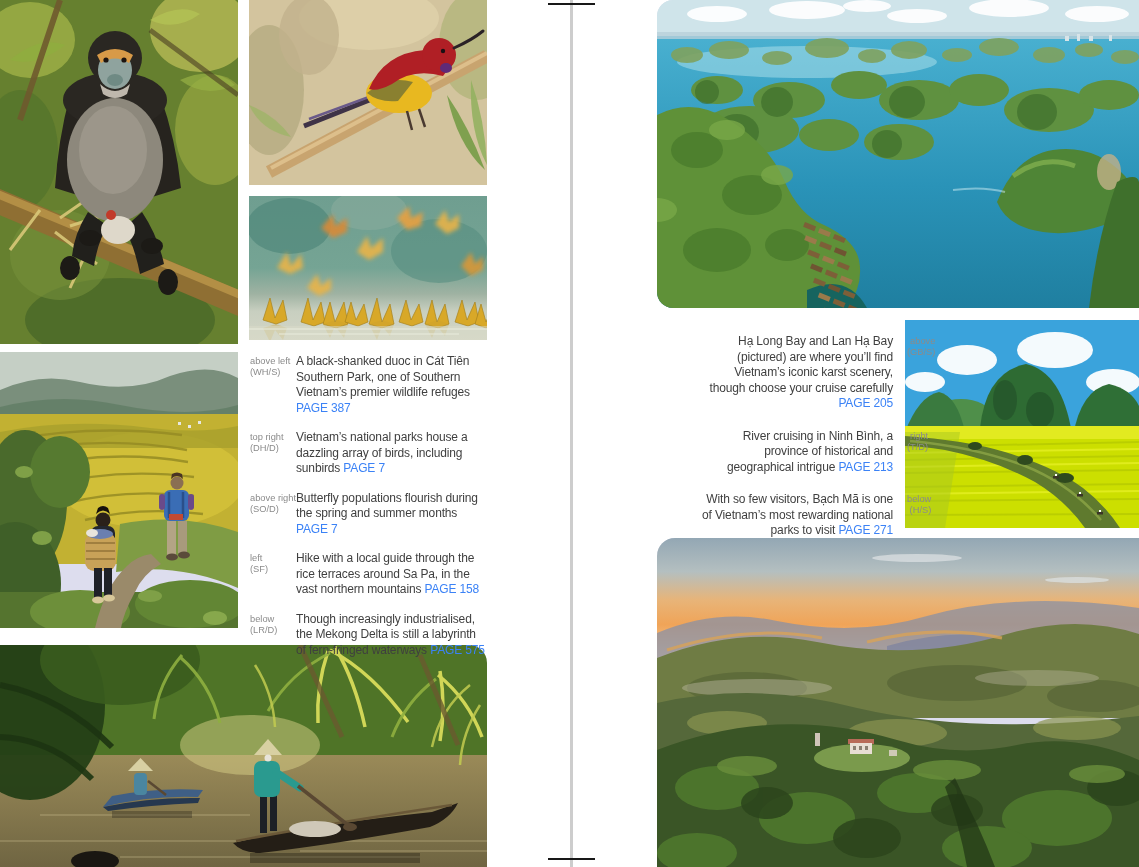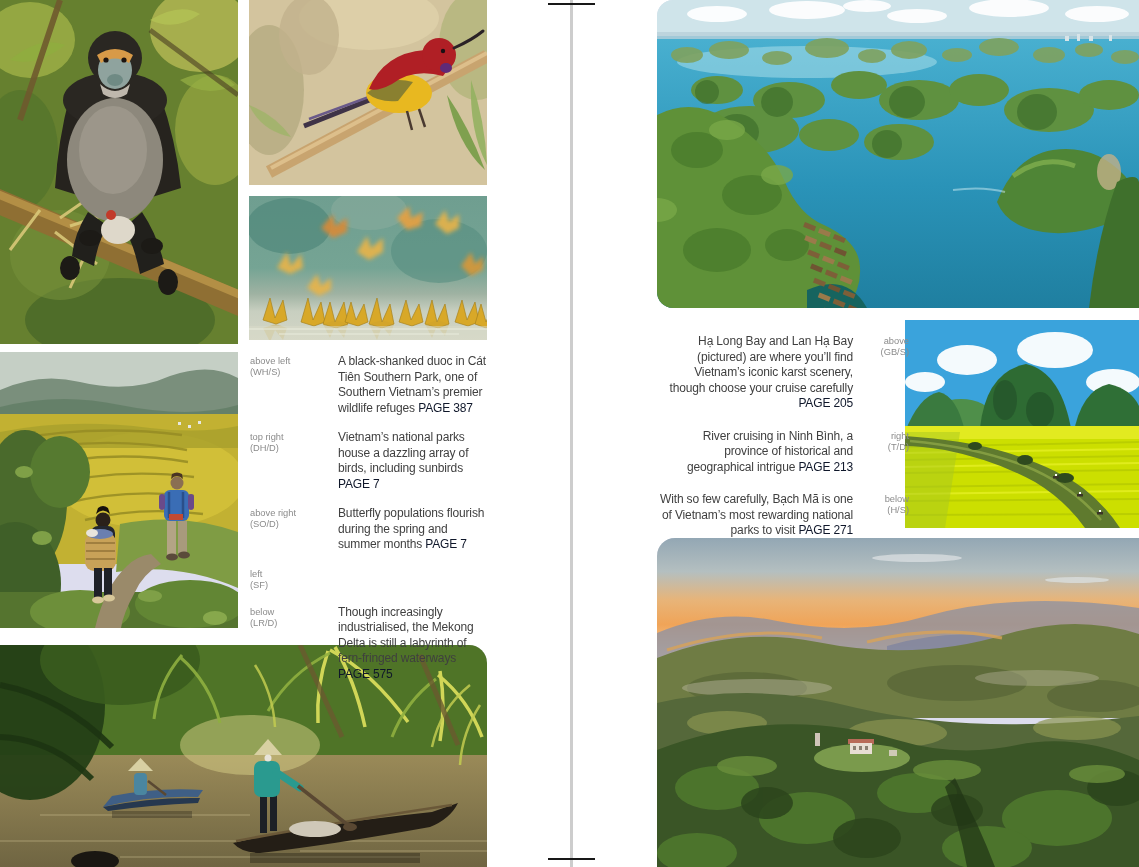--- a/index.html
+++ b/index.html
@@ -16,28 +16,28 @@
   #photo-halong{left:657px;top:0;width:482px;height:308px;border-top-left-radius:16px;border-bottom-left-radius:16px;}
   #photo-ninhbinh{left:905px;top:320px;width:234px;height:208px;}
   #photo-bachma{left:657px;top:538px;width:482px;height:329px;border-top-left-radius:18px;}
 
   .gutter-line{position:absolute;left:570px;top:0;width:3px;height:867px;background:#cdcdcd;}
   .gutter-tick{position:absolute;left:548px;width:47px;height:2px;background:#181818;}
   .tick-top{top:3px;}
   .tick-bottom{top:858px;}
 
   .captions-left{position:absolute;left:250px;top:354px;width:237px;}
-  .cap-row{display:flex;margin-bottom:14px;gap:42px;}
+  .cap-row{display:flex;margin-bottom:14px;}
   .cap-label{flex:0 0 46px;width:46px;font-size:9.3px;line-height:11px;color:#8b8b8b;padding-top:2px;}
   .cap-label span{display:block;}
   .cap-text{flex:1;font-size:12px;line-height:15.5px;color:#3f3f3f;letter-spacing:-0.15px;}
-  .page-ref{color:#0f172a;white-space:nowrap;}
+  .page-ref{color:#3b82f6;white-space:nowrap;}
 
   .captions-right{position:absolute;left:657px;top:334px;width:252px;}
-  .cap-row-r{display:flex;margin-bottom:17px;}
+  .cap-row-r{display:flex;margin-bottom:17px;margin-left:40px;}
   .cap-text-r{flex:0 0 196px;width:196px;text-align:right;font-size:12px;line-height:15.5px;color:#3f3f3f;letter-spacing:-0.15px;}
   .cap-label-r{margin-left:14px;flex:1;font-size:9.3px;line-height:11px;color:#8b8b8b;padding-top:2px;text-align:right;}
   .cap-label-r span{display:block;}
 </style>
 </head>
 <body>
 
 <div class="canvas">
 
   <div class="photo" id="photo-monkey">
@@ -305,20 +305,24 @@
       <div class="cap-text">
         <span>Butterfly populations flourish during the spring and summer months</span>
         <span class="page-ref">PAGE 7</span>
       </div>
     </div>
     <div class="cap-row">
       <div class="cap-label">
         <span>left</span>
         <span>(SF)</span>
       </div>
+      <div class="cap-text">
+        <span>Hike with a local guide through the rice terraces around Sa Pa, in the vast northern mountains</span>
+        <span class="page-ref">PAGE 158</span>
+      </div>
     </div>
     <div class="cap-row">
       <div class="cap-label">
         <span>below</span>
         <span>(LR/D)</span>
       </div>
       <div class="cap-text">
         <span>Though increasingly industrialised, the Mekong Delta is still a labyrinth of fern-fringed waterways</span>
         <span class="page-ref">PAGE 575</span>
       </div>
@@ -567,21 +571,21 @@
         <span>River cruising in Ninh Bình, a province of historical and geographical intrigue</span>
         <span class="page-ref">PAGE 213</span>
       </div>
       <div class="cap-label-r">
         <span>right</span>
         <span>(T/D)</span>
       </div>
     </div>
     <div class="cap-row-r">
       <div class="cap-text-r">
-        <span>With so few carefully, Bạch Mã is one of Vietnam’s most rewarding national parks to visit</span>
+        <span>With so few visitors, Bạch Mã is one of Vietnam’s most rewarding national parks to visit</span>
         <span class="page-ref">PAGE 271</span>
       </div>
       <div class="cap-label-r">
         <span>below</span>
         <span>(H/S)</span>
       </div>
     </div>
   </div>
 
 </div>

